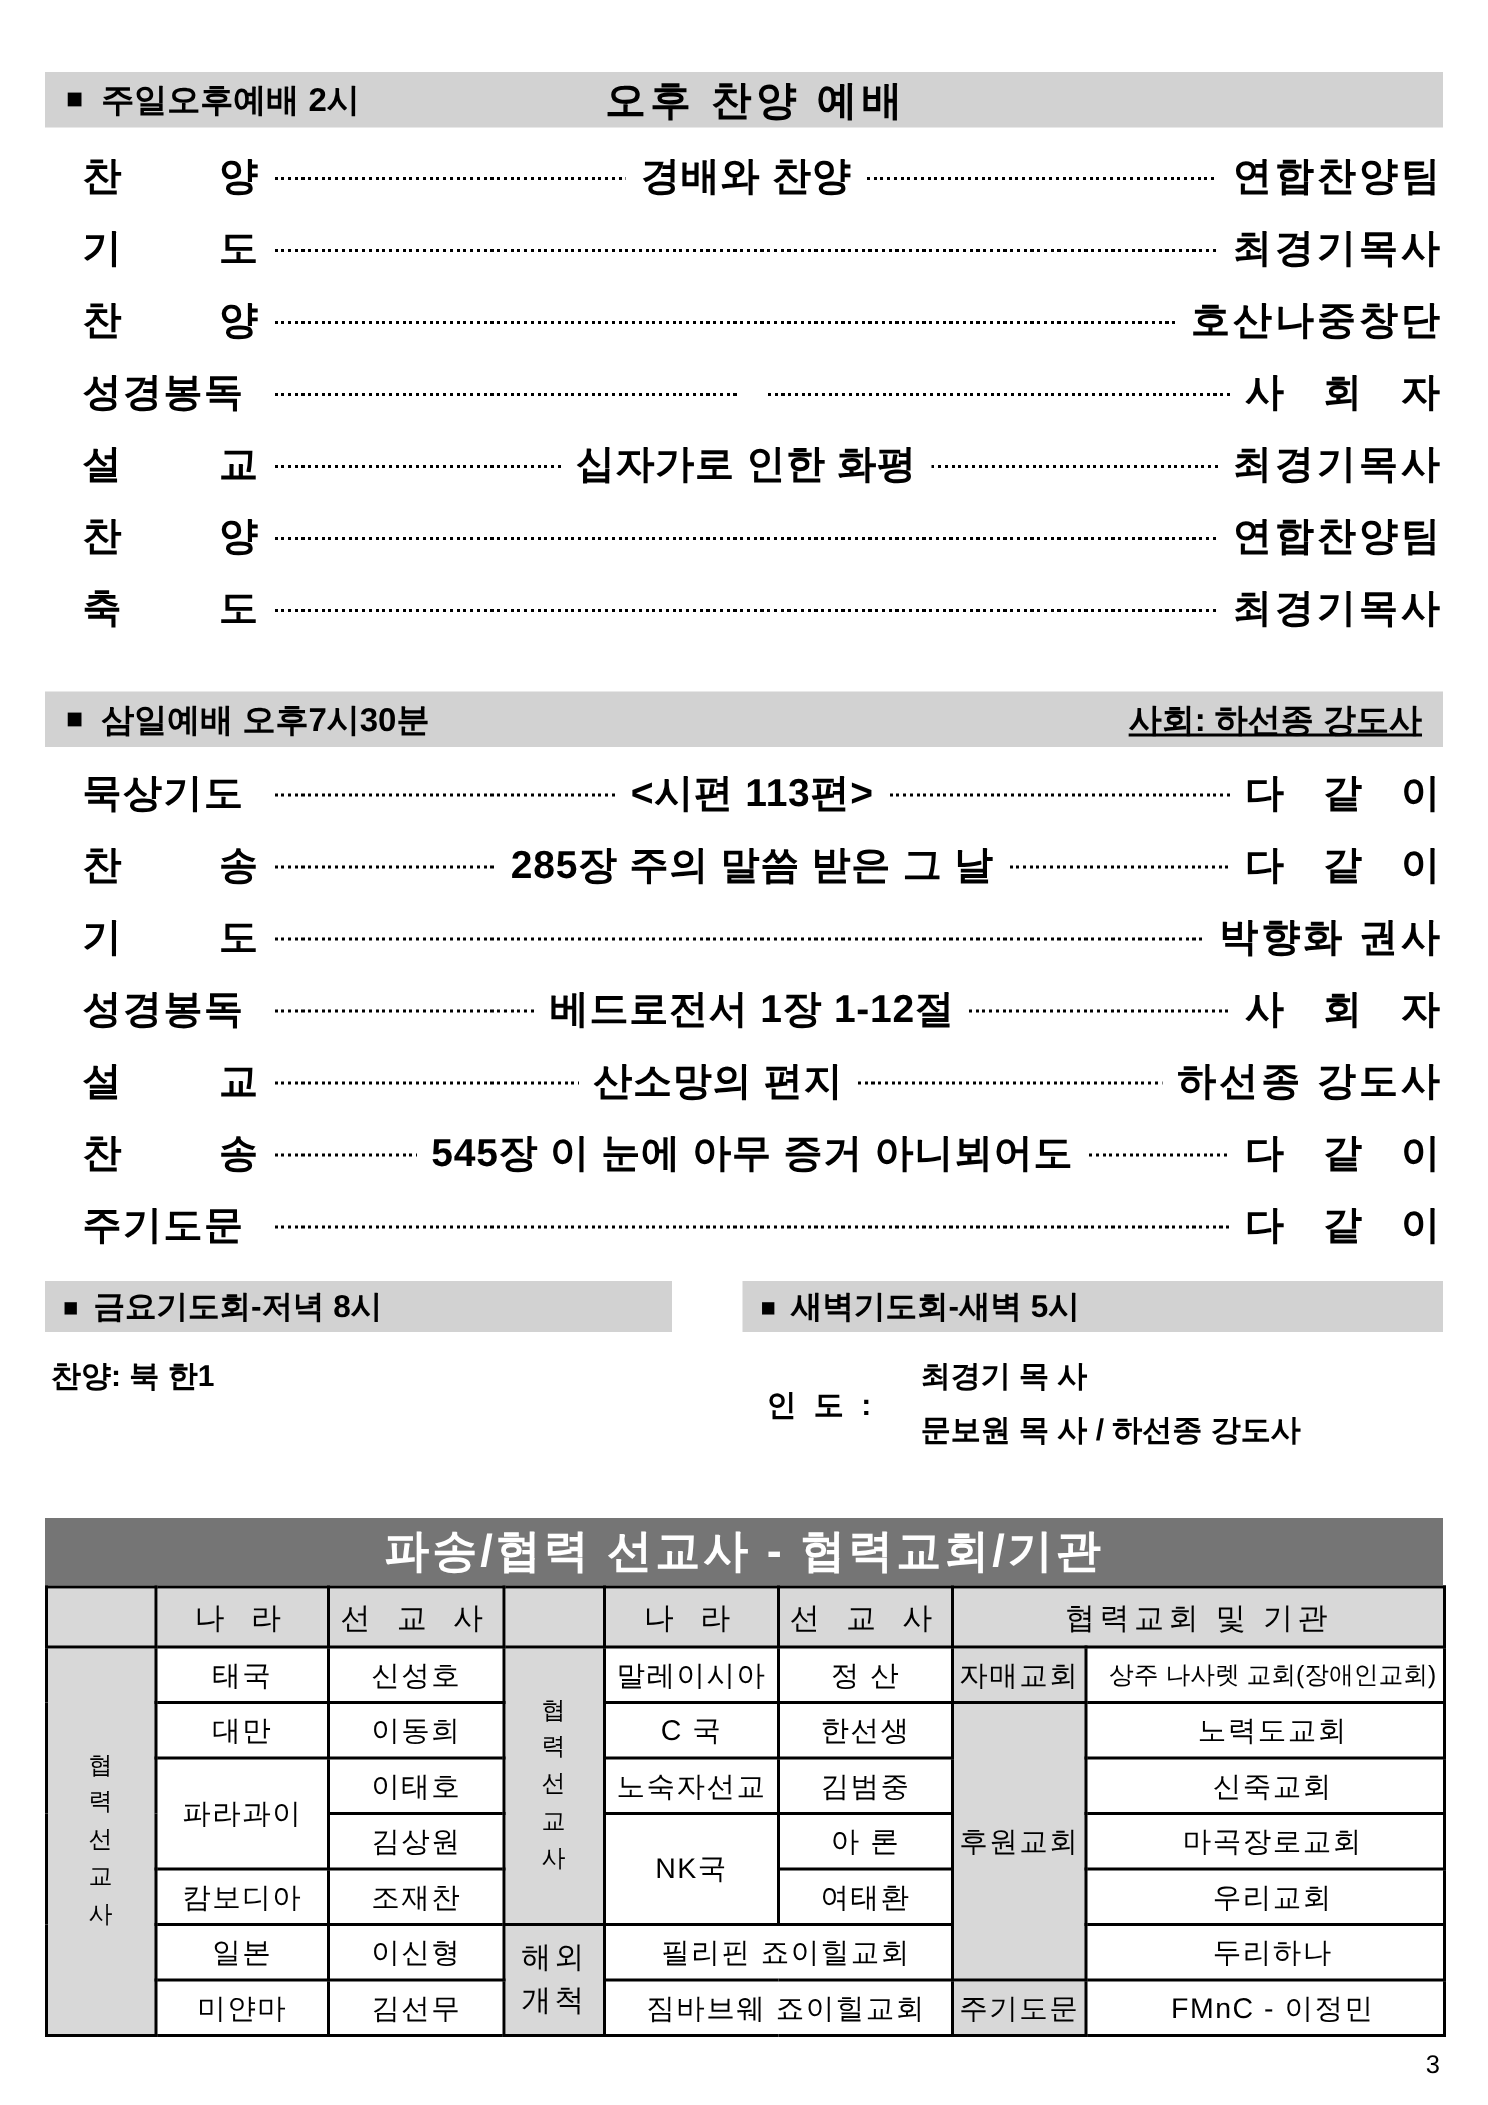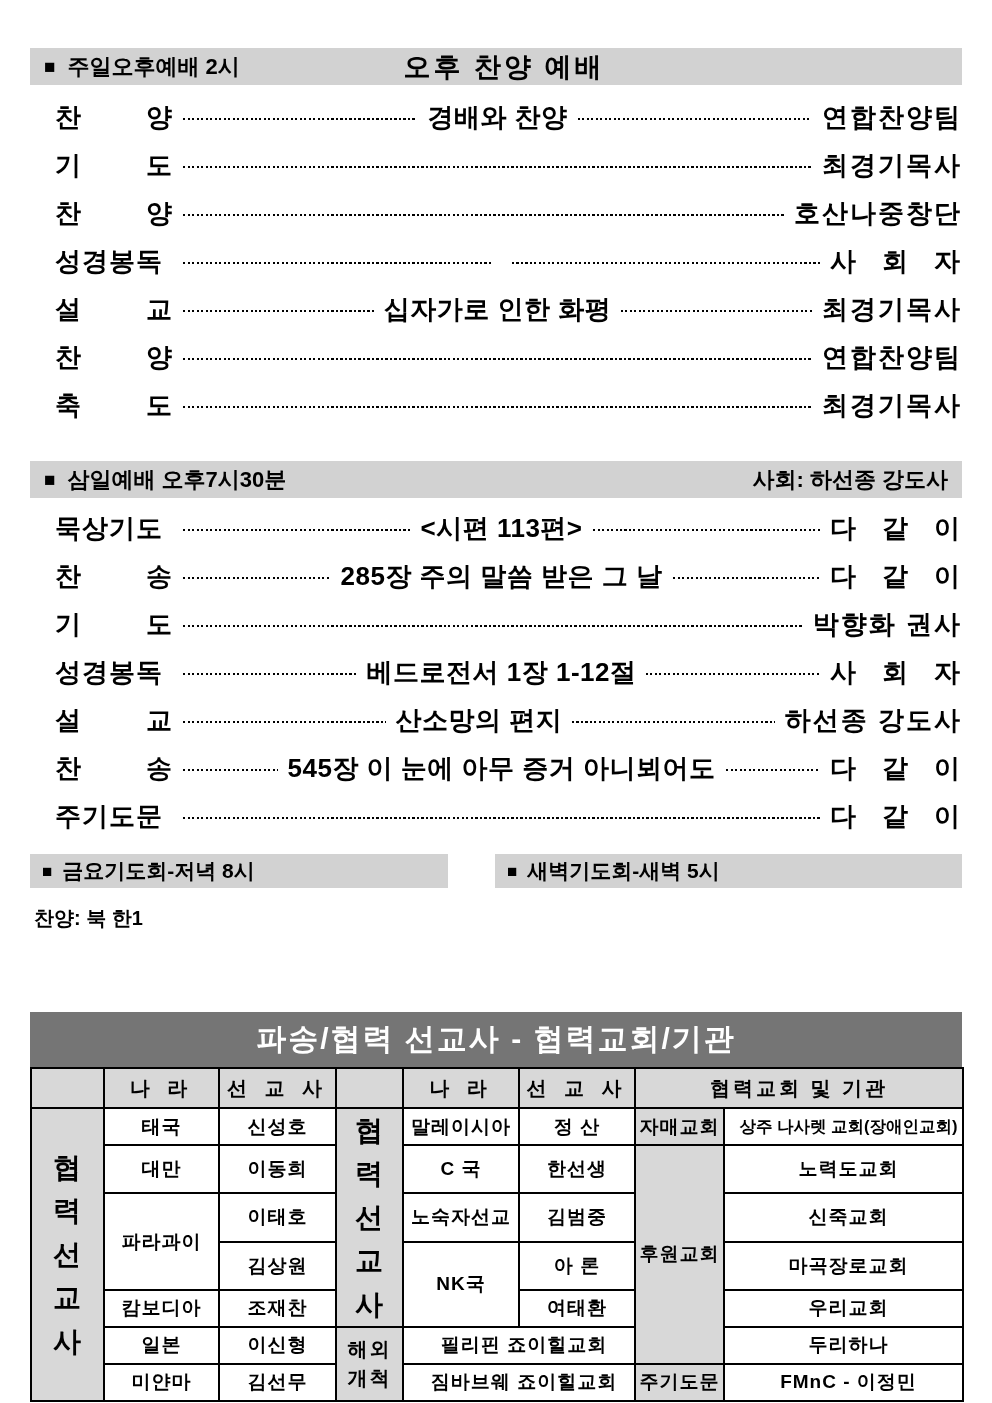--- a/index.html
+++ b/index.html
@@ -23,21 +23,21 @@
     font-size: 22px;
   }
   .section-bar .bullet { font-size: 19px; margin-right: 12px; line-height: 1; }
   .bar-center-title {
     position: absolute; left: 16px; right: 0;
     text-align: center;
     font-size: 27px; letter-spacing: 3px;
     pointer-events: none;
   }
   .bar-left { position: relative; z-index: 1; display: flex; align-items: center; }
-  .bar-right { margin-left: auto; font-size: 22px; }
+  .bar-right { margin-left: auto; font-size: 22px; text-decoration: underline; }
 
   
   .order { margin-top: 8px; }
   .order-row {
     height: 48px;
     display: flex; align-items: center;
     padding-left: 25px;
     font-size: 26px;
   }
   .order-label {
@@ -74,38 +74,38 @@
   }
   .mini-bar .bullet { font-size: 17px; margin-right: 10px; line-height: 1; }
   .prayer-lines { margin-top: 12px; font-size: 20px; line-height: 37px; padding-left: 4px; }
   .dawn-row { display: flex; align-items: center; margin-top: 12px; }
   .dawn-label { font-size: 20px; letter-spacing: 3px; margin-left: 16px; white-space: nowrap; }
   .dawn-names { margin-left: 30px; font-size: 20px; line-height: 36px; white-space: nowrap; }
 
   
   .table-wrap { margin-top: 30px; }
   .tbl-title {
-    height: 55px; background: #757575; color: #fff;
+    height: 45px; background: #757575; color: #fff;
     display: flex; align-items: center; justify-content: center;
     font-size: 30px; letter-spacing: 2px;
   }
   table.mission {
     width: 932px; border-collapse: collapse; table-layout: fixed;
   }
   table.mission th, table.mission td {
     border: 2px solid #000;
     text-align: center; vertical-align: middle;
-    font-weight: bold;
+    font-weight: normal;
     overflow: hidden;
   }
   table.mission th { height: 40px; background: #d8d8d8; font-size: 20px; letter-spacing: 6px; }
   table.mission th.partner-h { letter-spacing: 3px; }
   table.mission td { height: 37px; font-size: 19px; letter-spacing: 1px; }
   td.gray { background: #d8d8d8; }
-  .v-label { width: 1.3em; margin: 0 auto; word-break: break-all; line-height: 1.55; font-size: 28px; }
+  .v-label { width: 1.3em; margin: 0 auto; word-break: break-all; line-height: 1.55; font-size: 16px; }
   .v-label2 { width: 2.4em; margin: 0 auto; word-break: break-all; line-height: 1.45; font-size: 20px; letter-spacing: 2px; text-align: center; }
   td.cell-left { text-align: left; padding-left: 10px; white-space: nowrap; letter-spacing: 0.5px; }
   td.cell-left.tight { font-size: 16.5px; letter-spacing: 0; }
   td.type-cell { letter-spacing: 1px; font-size: 19px; }
 
   .page-number { margin-top: 9px; text-align: right; font-size: 17px; font-weight: normal; padding-right: 2px; }
 </style>
 </head>
 <body>
 
@@ -229,20 +229,27 @@
         <span>금요기도회-저녁 8시</span>
       </div>
       <div class="prayer-lines">
         <div>찬양: 북 한1</div>
       </div>
     </div>
     <div class="col-right">
       <div class="mini-bar">
         <span class="bullet">■</span>
         <span>새벽기도회-새벽 5시</span>
+      </div>
+      <div class="dawn-row">
+        <span class="dawn-label">인 도 :</span>
+        <div class="dawn-names">
+          <div>최경기 목  사</div>
+          <div>문보원 목  사 / 하선종 강도사</div>
+        </div>
       </div>
     </div>
   </div>
 
   <div class="table-wrap">
     <div class="tbl-title">파송/협력 선교사 - 협력교회/기관</div>
     <table class="mission">
       <colgroup>
         <col style="width:73px">
           <col style="width:115px">

